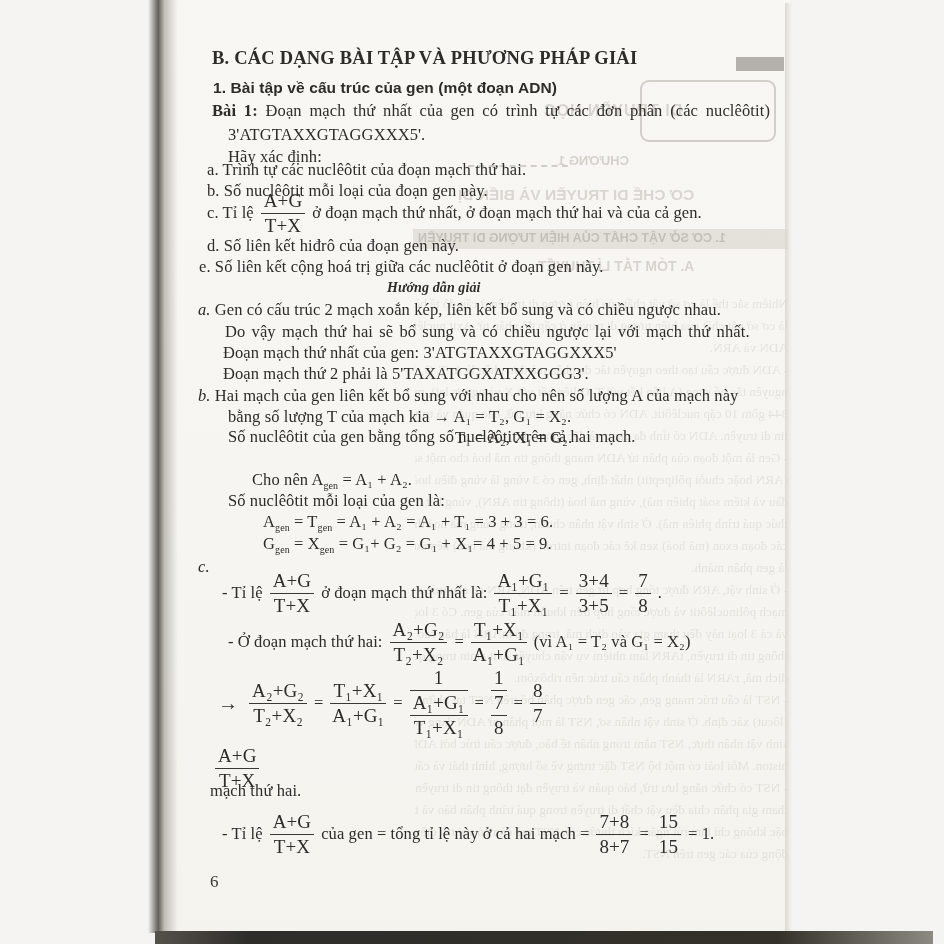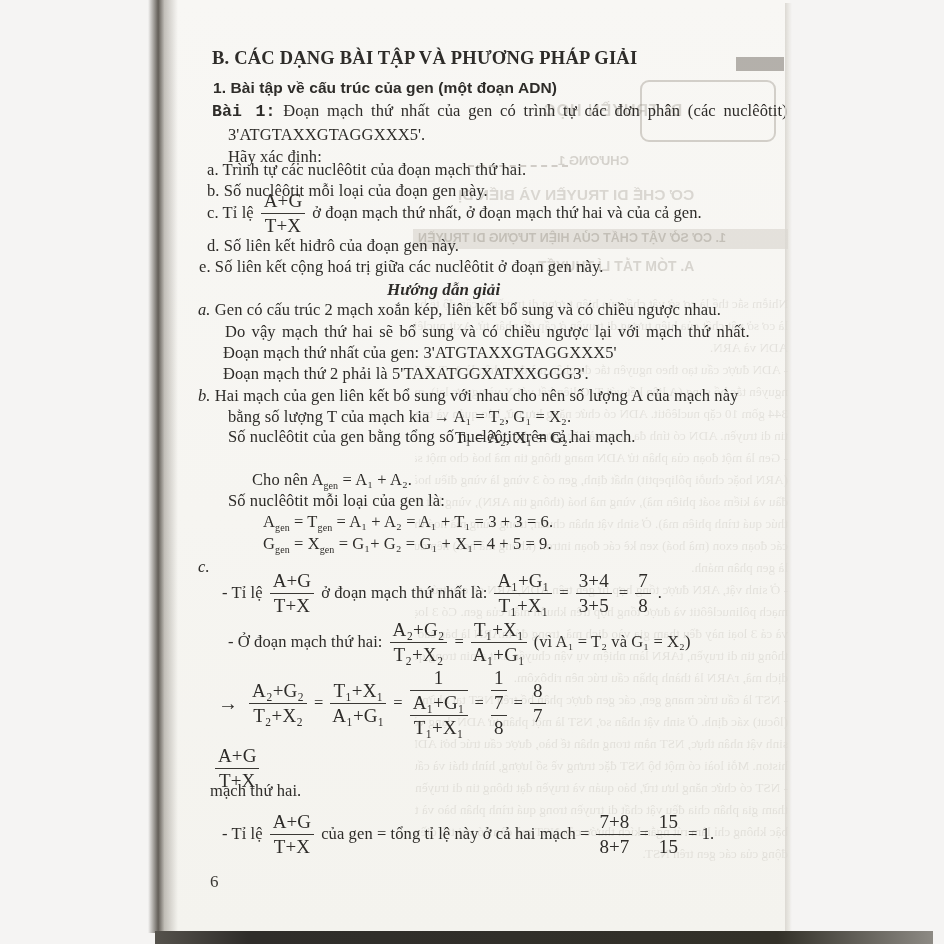--- a/index.html
+++ b/index.html
@@ -23,25 +23,25 @@
     position:absolute;left:785px;top:3px;width:7px;height:929px;z-index:3;
     background:linear-gradient(90deg,#dcd9d3,rgba(245,244,245,0));
   }
   .bottom-band{
     position:absolute;left:155px;top:931px;width:778px;height:13px;z-index:4;
     background:linear-gradient(90deg,#55524c 0%,#2f2d2a 12%,#333129 80%,#8d8a84 100%);
   }
   
   .ln{position:absolute;white-space:nowrap;font-size:16.5px;line-height:1.25;z-index:2;letter-spacing:0.1px;}
   .fx{display:flex;align-items:center;gap:5px;}
-  .bold{font-weight:bold;font-family:Liberation Mono, monospace;}
+  .bold{font-weight:bold;}
   .it{font-style:italic;}
   .title{font-size:18.5px;font-weight:bold;letter-spacing:0.2px;}
   .subtitle{font-family:"Liberation Sans","DejaVu Sans",sans-serif;font-weight:bold;font-size:15.5px;}
-  .heading{font-size:17px;font-weight:bold;font-style:italic;}
+  .heading{font-size:14px;font-weight:bold;font-style:italic;}
   sub{font-size:10px;line-height:0;}
   .frac{display:inline-block;text-align:center;line-height:1.15;font-size:19px;margin:0 2px;}
   .frac .num{display:block;border-bottom:1.3px solid #3a3834;padding:0 3px 1px;}
   .frac .den{display:block;padding-top:1px;}
   .frac .frac{margin:0;}
   .arrow{font-size:20px;margin-right:4px;}
   .pagenum{font-size:17px;color:#3b3935;}
   
   .bleed{position:absolute;z-index:1;transform:scaleX(-1);color:#867f73;white-space:nowrap;pointer-events:none;}
   .bl{left:415px;width:373px;font-size:13.2px;opacity:0.16;overflow:hidden;}

